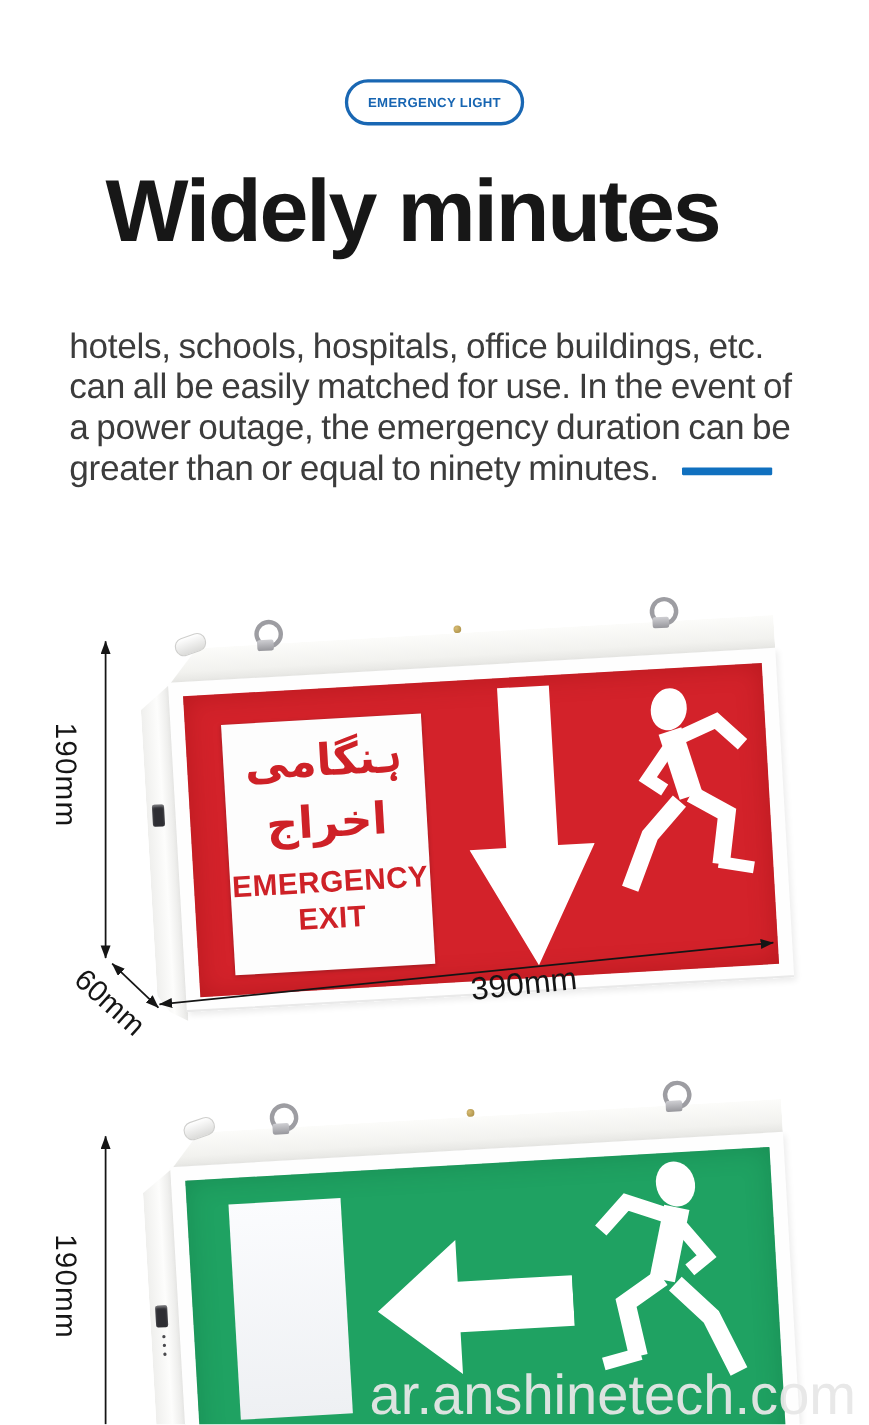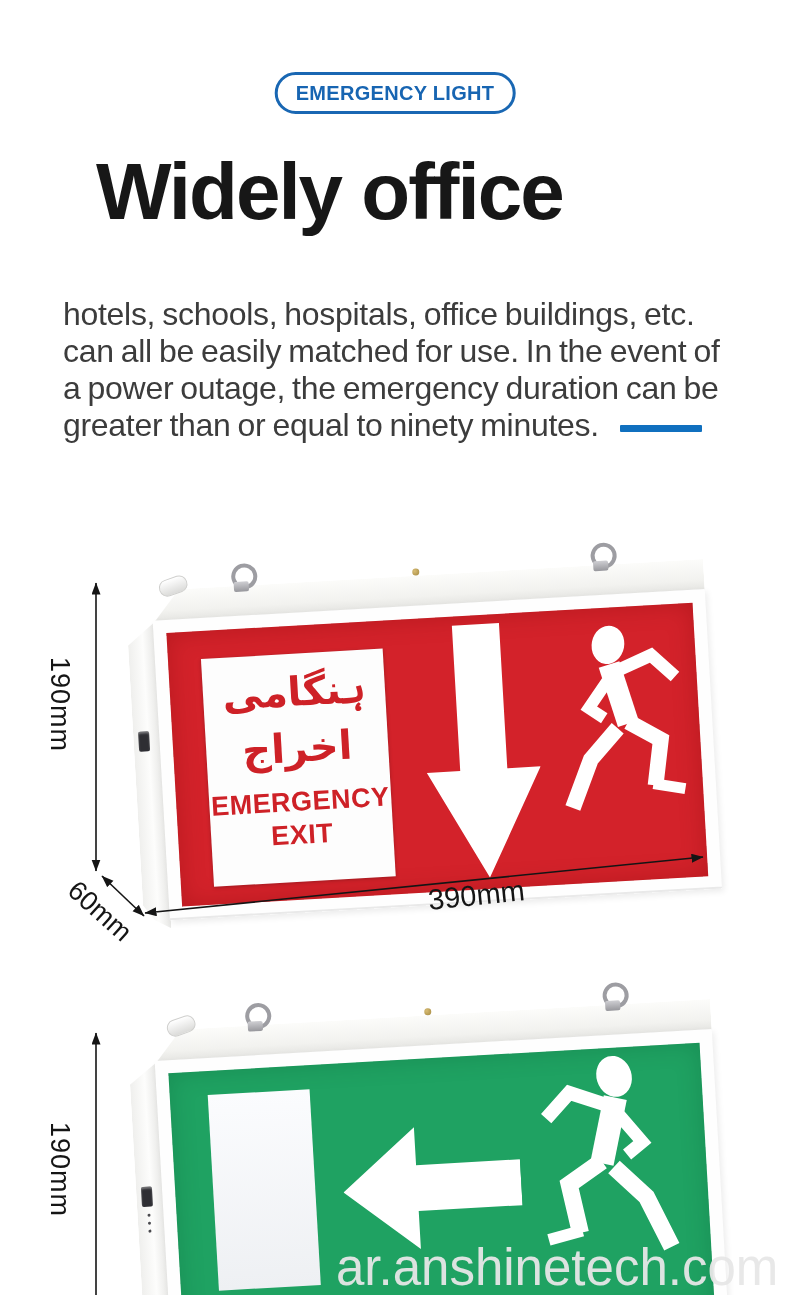--- a/index.html
+++ b/index.html
@@ -3,21 +3,21 @@
 <meta charset="utf-8">
 <style>
   html,body{margin:0;padding:0;background:#fff;}
   .page{position:relative;width:790px;height:1295px;background:#ffffff;overflow:hidden;
         font-family:"Liberation Sans",sans-serif;}
 
   
   .badge{position:absolute;left:50%;top:72px;transform:translateX(-50%);
          height:36px;padding:0 18px;border:3px solid #1967b3;border-radius:21px;
          display:flex;align-items:center;justify-content:center;
-         color:#1765b2;font-size:20px;font-weight:700;letter-spacing:.3px;white-space:nowrap;}
+         color:#1765b2;font-size:12px;font-weight:700;letter-spacing:.3px;white-space:nowrap;}
   .heading{position:absolute;left:96px;top:148px;width:640px;
            font-size:80px;font-weight:800;letter-spacing:-2px;color:#171717;line-height:1.1;}
   .desc{position:absolute;left:63px;top:296px;width:676px;
         font-size:32px;line-height:37px;color:#3c3c3c;letter-spacing:-.3px;word-spacing:-1.5px;}
   .blue-dash{display:inline-block;width:82px;height:7px;background:#1070bf;
              margin-left:14px;vertical-align:4px;border-radius:1px;}
 
   
   .product{position:absolute;transform:rotate(-3.3deg);transform-origin:top right;z-index:10;}
   .product-red{left:150px;top:559px;width:553px;height:340px;}
@@ -86,21 +86,21 @@
              opacity:.95;white-space:nowrap;letter-spacing:0;}
 </style>
 </head>
 <body>
 
 <div class="page">
 
   <div class="badge">
     <span>EMERGENCY LIGHT</span>
   </div>
-  <div class="heading">Widely office</div>
+  <div class="heading">Widely minutes</div>
   <div class="desc">
     <span>hotels, schools, hospitals, office buildings, etc. can all be easily matched for use. In the event of a power outage, the emergency duration can be greater than or equal to ninety minutes.</span>
     <span class="blue-dash"></span>
   </div>
 
   <div class="product product-red">
     <div class="box-side"></div>
     <div class="box-top"></div>
     <div class="knob" style="left:8px"></div>
     <div class="ring-assembly" style="left:78px">

